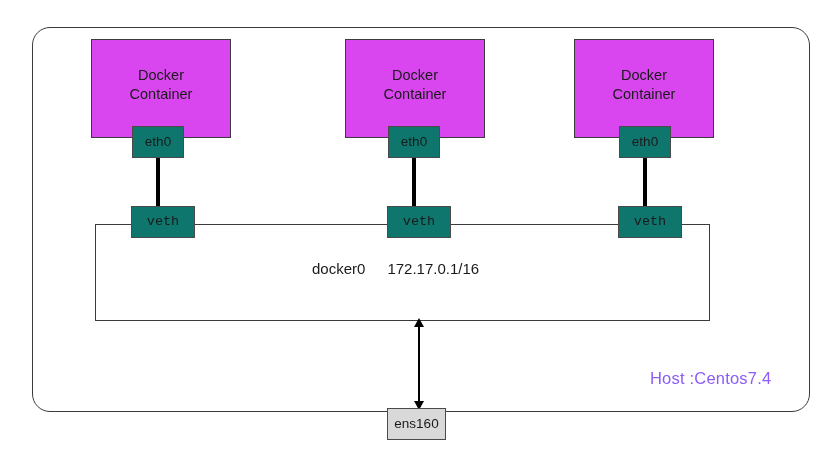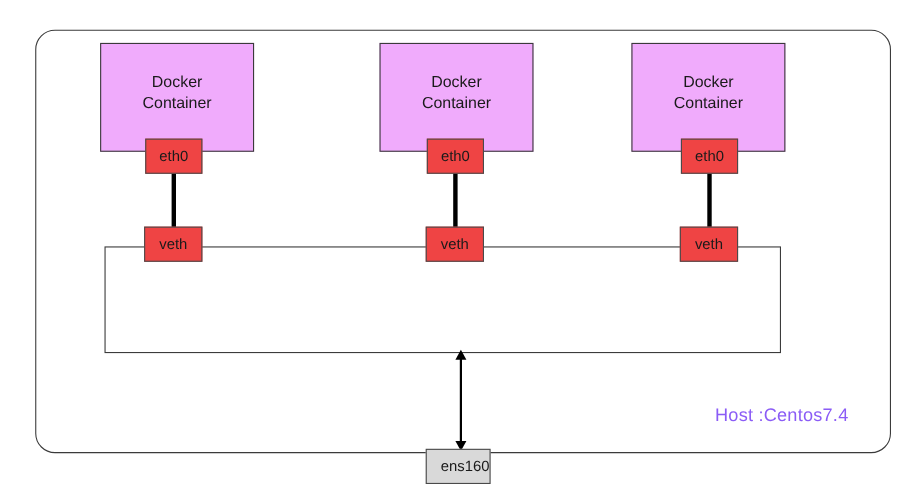--- a/index.html
+++ b/index.html
@@ -38,21 +38,21 @@
     font-size: 16.5px;
     color: #8b5cf6;
     white-space: nowrap;
     letter-spacing: 0.2px;
   }
 
   
   .container-box {
     position: absolute;
     border: 1.4px solid #3b3b3b;
-    background: #f0abfc;
+    background: #d946ef;
     box-sizing: border-box;
     width: 140px;
     height: 99px;
     top: 39px;
   }
   .container-box .cb-label {
     position: absolute;
     left: 0;
     right: 0;
     top: 26px;
@@ -82,48 +82,48 @@
     top: 260px;
     font-size: 15px;
     color: #1a1a1a;
     white-space: nowrap;
   }
   .bridge-label .gap { display: inline-block; width: 22px; }
 
   
   .nic {
     position: absolute;
-    background: #ef4444;
+    background: #0f766e;
     border: 1.2px solid #4a4a4a;
     box-sizing: border-box;
     text-align: center;
     font-size: 13.5px;
     color: #1a1a1a;
     line-height: 30px;
     height: 32px;
   }
   .nic-eth  { width: 52px; top: 126px; }
-  .nic-veth { width: 53px; top: 206px; }
+  .nic-veth { width: 64px; top: 206px; font-family: Liberation Mono, monospace; }
   .eth1  { left: 132px; }
   .eth2  { left: 388px; }
   .eth3  { left: 619px; }
   .veth1 { left: 131px; }
   .veth2 { left: 387px; }
   .veth3 { left: 618px; }
 
   .nic-ens {
     position: absolute;
     left: 387px;
     top: 408px;
     width: 59px;
     height: 32px;
     background: #d9d9d9;
     border: 1.2px solid #4a4a4a;
     box-sizing: border-box;
-    text-align: right;
+    text-align: center;
     font-size: 13.5px;
     line-height: 30px;
     color: #1a1a1a;
   }
 
   
   .link {
     position: absolute;
     width: 4px;
     top: 156px;
@@ -170,20 +170,23 @@
   }
 </style>
 </head>
 <body>
 
 <div id="canvas">
 
   <div class="host-box"></div>
 
   <div class="bridge-box"></div>
+  <div class="bridge-label">
+    <span>docker0</span><span class="gap"></span><span>172.17.0.1/16</span>
+  </div>
 
   <div class="container-box cb1">
     <div class="cb-label">
       <div>Docker</div>
       <div>Container</div>
     </div>
   </div>
 
   <div class="container-box cb2">
     <div class="cb-label">

